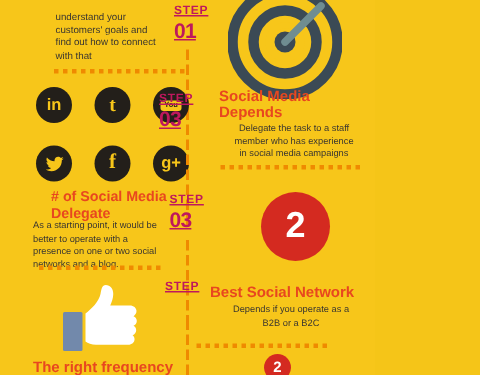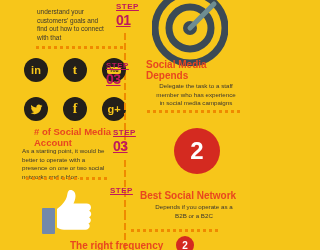--- a/index.html
+++ b/index.html
@@ -158,21 +158,21 @@
     <i></i>
       <i></i>
       <i></i>
       <i></i>
       <i></i>
       <i></i>
   </div>
 
   <div style="position:absolute;left:22px;top:126px;width:92px;margin-left:12px;">
     <div class="head-red" style="font-size:9.5px;"># of Social Media</div>
-    <div class="head-red" style="font-size:9.5px;">Account</div>
+    <div class="head-red" style="font-size:9.5px;">Delegate</div>
   </div>
 
   <div style="position:absolute;left:22px;top:147px;width:92px;font-size:6.2px;" class="body-txt">
     <div>As a starting point, it would be</div>
     <div>better to operate with a</div>
     <div>presence on one or two social</div>
     <div>networks and a blog.</div>
   </div>
 
   <div class="step-block" style="left:113px;top:128px;width:36px;">
@@ -250,15 +250,15 @@
     <i></i>
       <i></i>
       <i></i>
       <i></i>
   </div>
 
   <div class="redcirc" style="left:176px;top:236px;width:18px;height:18px;font-size:10px;">
     <span>2</span>
   </div>
 
-  <div class="head-red" style="position:absolute;left:22px;top:240px;width:140px;font-size:10px;margin-left:48px;">The right frequency</div>
+  <div class="head-red" style="position:absolute;left:22px;top:240px;width:140px;font-size:10px;">The right frequency</div>
 
 </div>
 
 </body></html>

